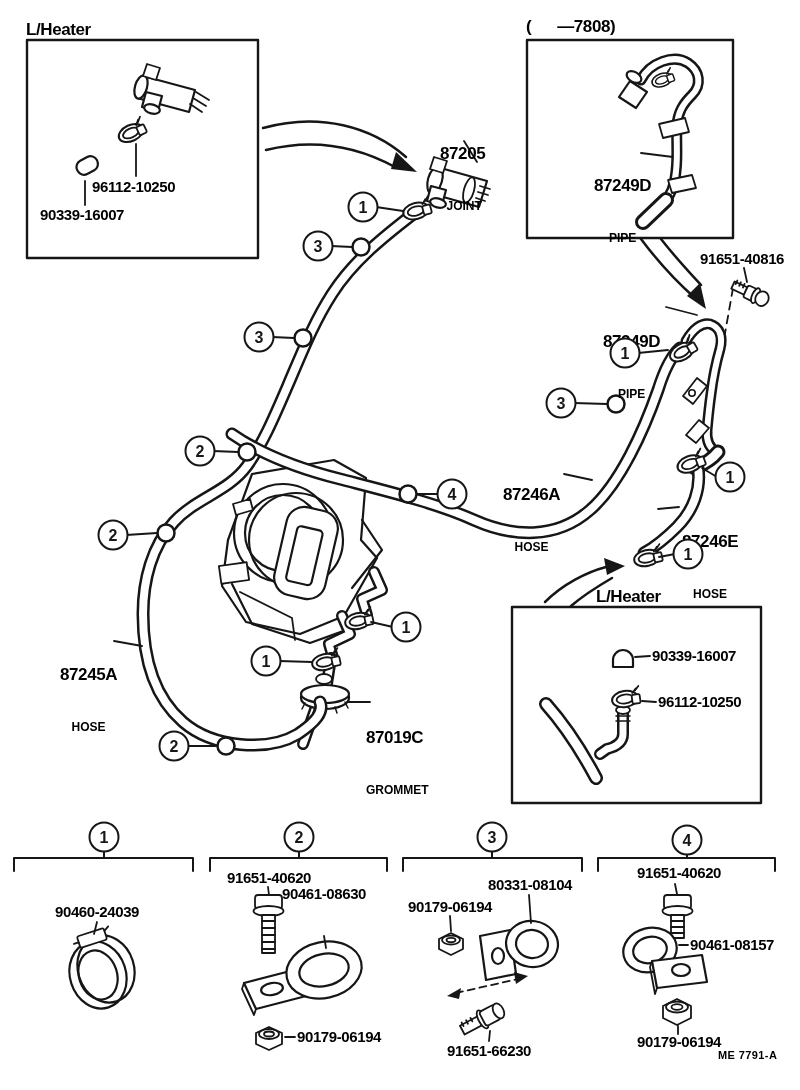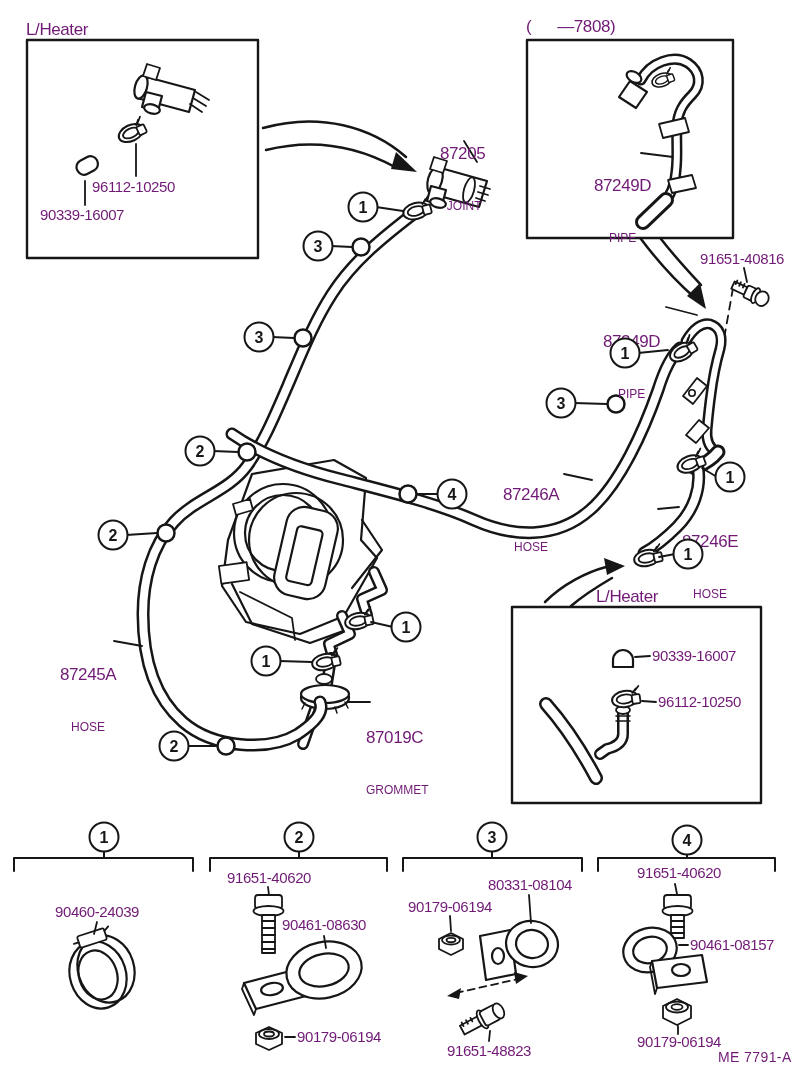--- a/index.html
+++ b/index.html
@@ -1,25 +1,25 @@
 <!DOCTYPE html>
 <html><head>
 <meta charset="utf-8">
 <style>
   html,body{margin:0;padding:0;background:#fff;}
   .stage{position:relative;width:800px;height:1090px;background:#fff;overflow:hidden;
          font-family:"Liberation Sans", sans-serif;color:#161616;}
   .art{position:absolute;left:0;top:0;}
-  .lbl{position:absolute;font-weight:normal;font-size:15px;letter-spacing:-0.4px;
-       line-height:1.08;white-space:pre;color:#701a75;}
+  .lbl{position:absolute;font-weight:bold;font-size:15px;letter-spacing:-0.4px;
+       line-height:1.08;white-space:pre;color:#000000;}
   .lbl span{display:block;}
   .lbl-lg{font-size:17px;}
   .sub{font-size:12px;letter-spacing:0;text-align:center;}
   .title{font-size:17px;}
-  .footer{font-size:14px;letter-spacing:0.4px;}
+  .footer{font-size:11px;letter-spacing:0.4px;}
   .callout{position:absolute;width:27px;height:27px;border:2.4px solid #161616;border-radius:50%;
            background:#fff;display:flex;align-items:center;justify-content:center;
            font-weight:bold;font-size:16px;transform:translate(-50%,-50%);z-index:5;}
 </style>
 </head>
 <body>
 
 <div class="stage">
 
 <svg class="art" width="800" height="1090" viewBox="0 0 800 1090" stroke="#161616" fill="none" stroke-width="2.2" stroke-linecap="round" stroke-linejoin="round">
@@ -340,25 +340,25 @@
   <span>87019C</span>
   <span class="sub">GROMMET</span>
 </div>
 
 <div class="lbl title" style="left:596px;top:588px">L/Heater</div>
 <div class="lbl" style="left:652px;top:648px">90339-16007</div>
 <div class="lbl" style="left:658px;top:694px">96112-10250</div>
 
 <div class="lbl" style="left:55px;top:904px">90460-24039</div>
 <div class="lbl" style="left:227px;top:870px">91651-40620</div>
-<div class="lbl" style="left:282px;top:917px">90461-08630</div>
+<div class="lbl" style="left:282px;top:886px">90461-08630</div>
 <div class="lbl" style="left:297px;top:1029px">90179-06194</div>
 <div class="lbl" style="left:488px;top:877px">80331-08104</div>
 <div class="lbl" style="left:408px;top:899px">90179-06194</div>
-<div class="lbl" style="left:447px;top:1043px">91651-48823</div>
+<div class="lbl" style="left:447px;top:1043px">91651-66230</div>
 <div class="lbl" style="left:637px;top:865px">91651-40620</div>
 <div class="lbl" style="left:690px;top:937px">90461-08157</div>
 <div class="lbl" style="left:637px;top:1034px">90179-06194</div>
 
 <div class="lbl footer" style="left:718px;top:1050px">ME 7791-A</div>
 
 <div class="callout" style="left:363px;top:207px">1</div>
 <div class="callout" style="left:318px;top:246px">3</div>
 <div class="callout" style="left:259px;top:337px">3</div>
 <div class="callout" style="left:200px;top:451px">2</div>

